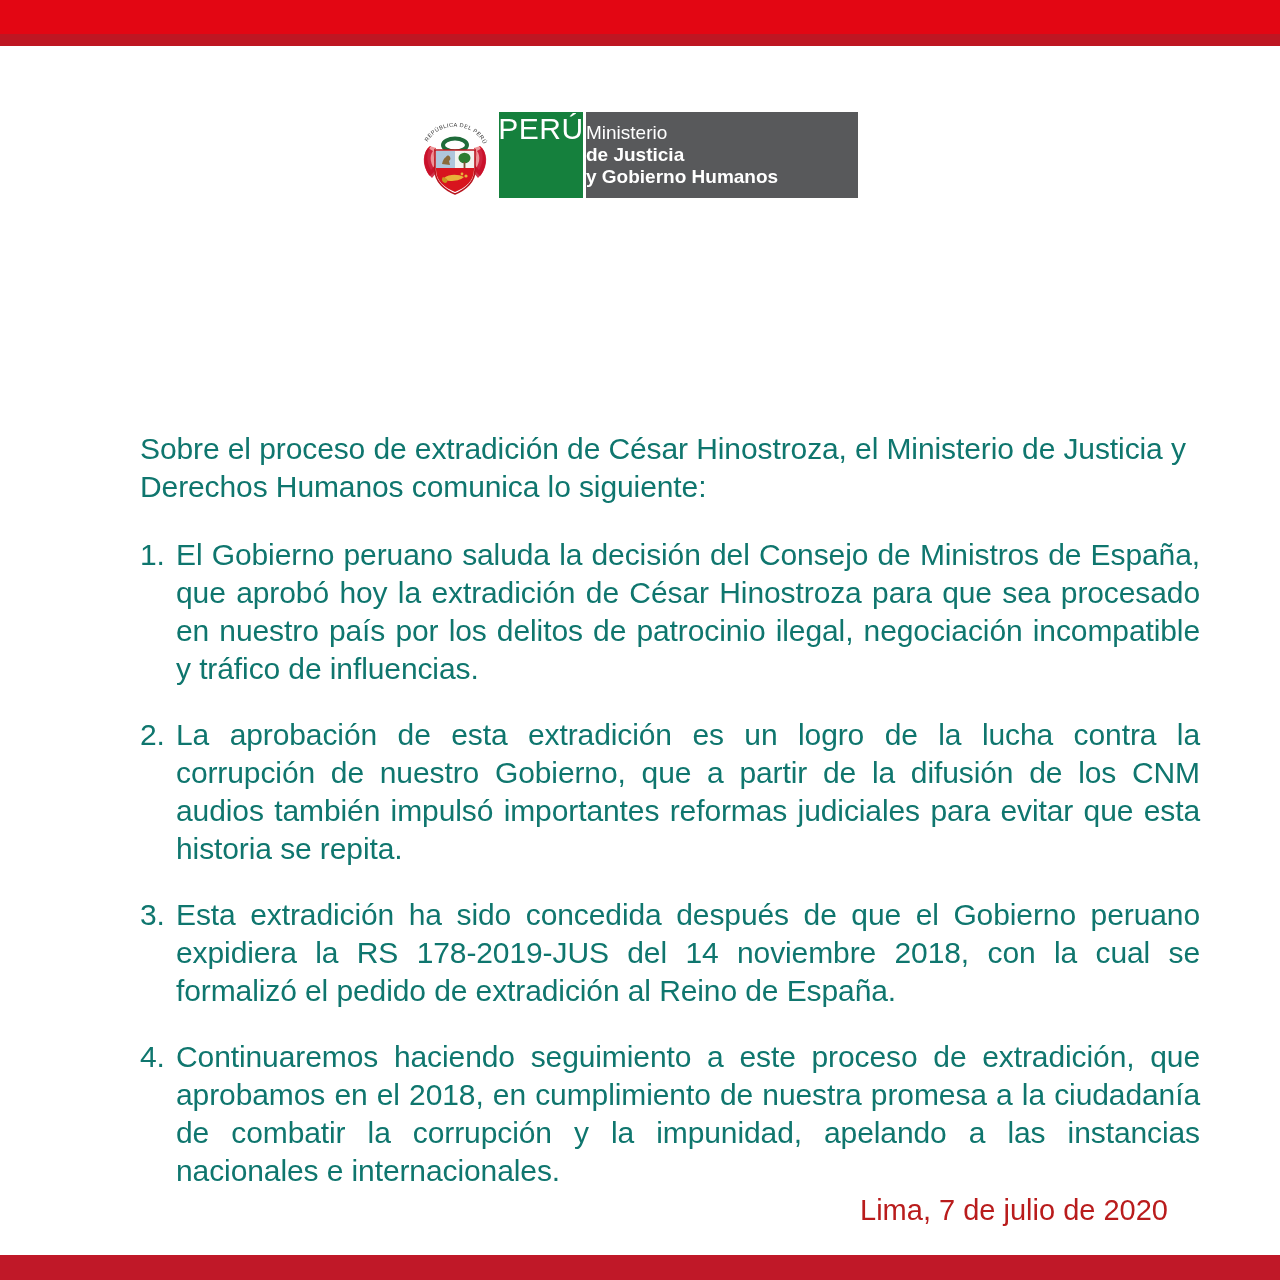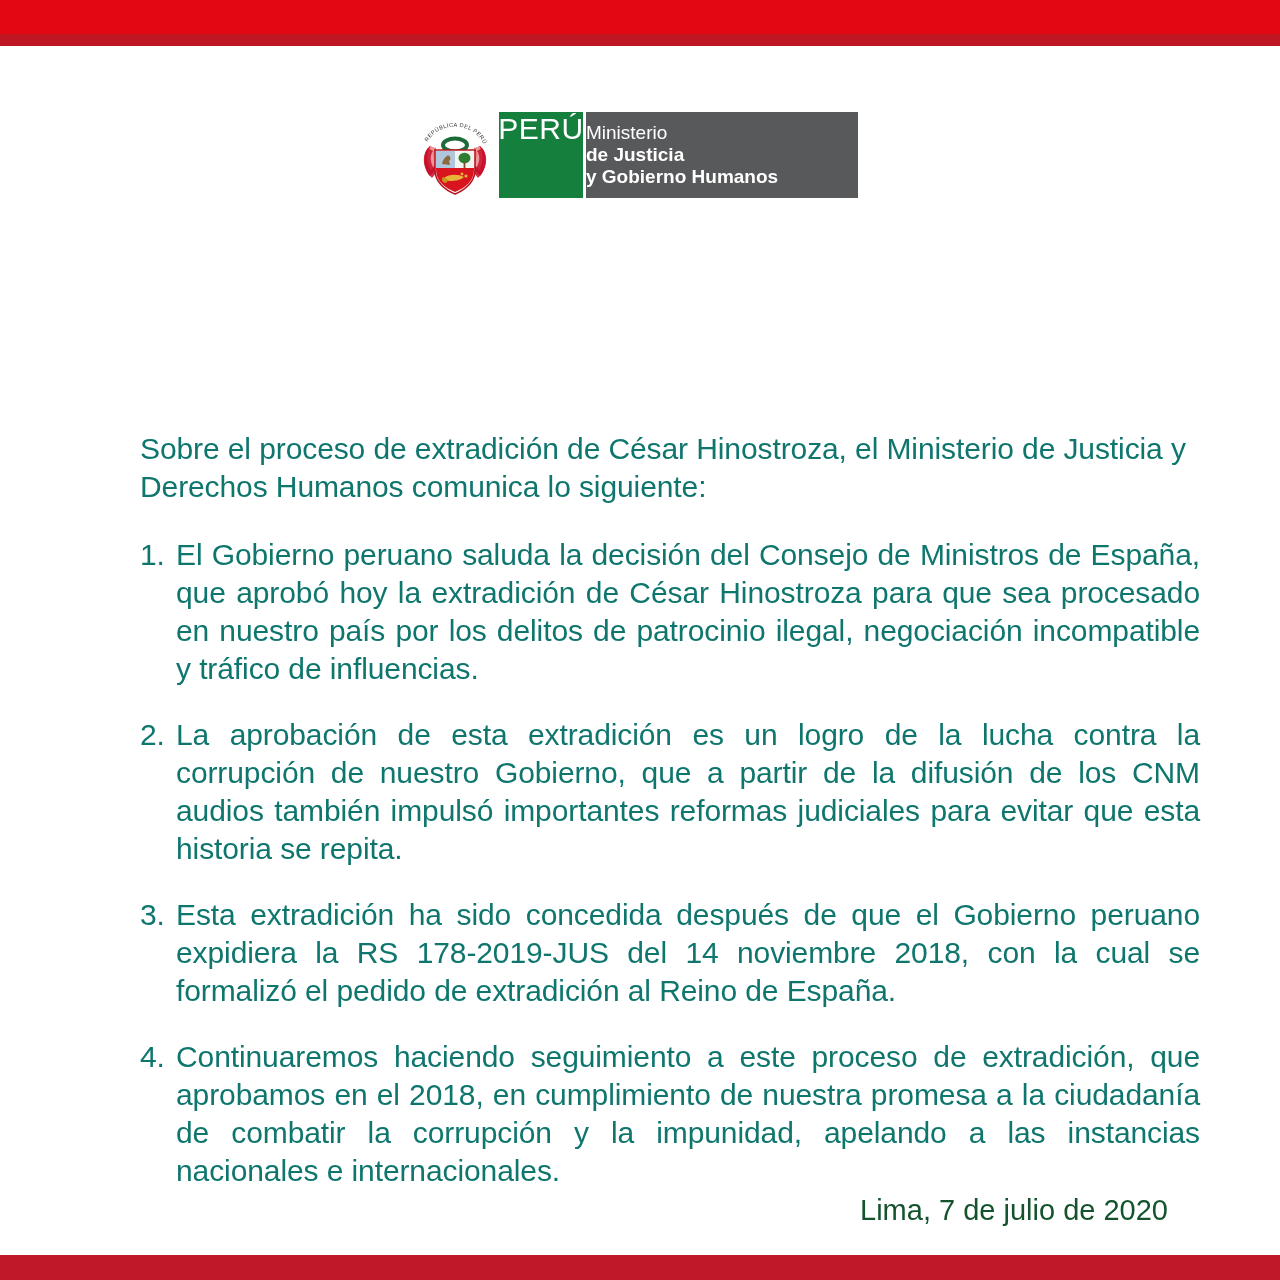--- a/index.html
+++ b/index.html
@@ -159,21 +159,21 @@
     text-justify: inter-word;
   }
 
   
   .date {
     position: absolute;
     right: 112px;
     top: 1192px;
     font-size: 29px;
     line-height: 36px;
-    color: #14532d;
+    color: #b91c1c;
     font-family: "Liberation Sans", sans-serif;
     white-space: nowrap;
   }
 </style>
 </head>
 <body>
 
 <div class="page">
 
   <div class="bar-top">

